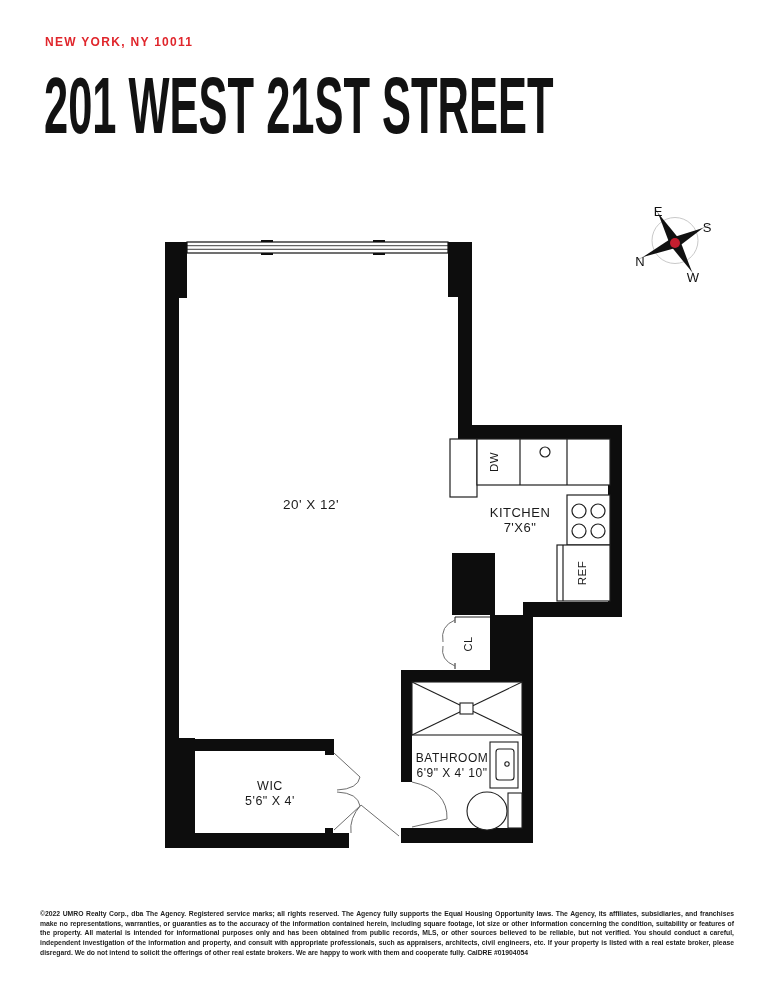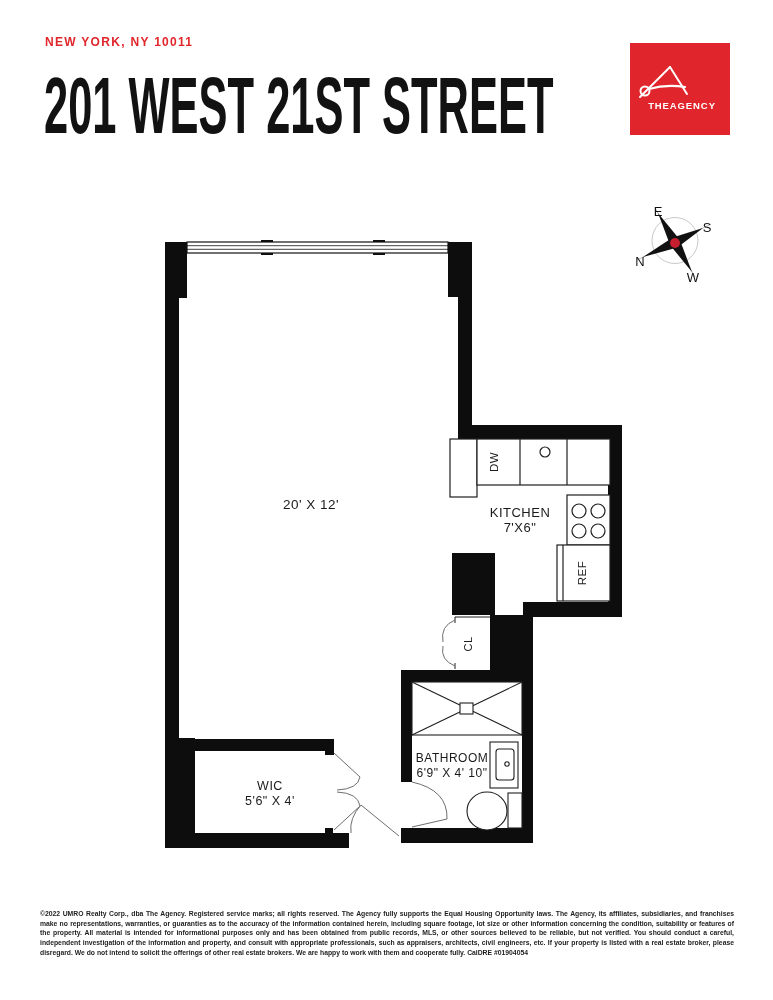--- a/index.html
+++ b/index.html
@@ -27,32 +27,20 @@
   text.rm{fill:#1a1a1a;letter-spacing:0.5px;}
 </style>
 </head>
 <body>
 
 <div id="page">
 
   <div class="location">NEW YORK, NY 10011</div>
   <div class="title">201 WEST 21ST STREET</div>
 
-  <div class="logo">
-    <svg width="100" height="92" viewBox="0 0 100 92">
-      <rect x="0" y="0" width="100" height="92" fill="#e0262c"></rect>
-      <g stroke="#ffffff" stroke-width="2" fill="none" stroke-linecap="round">
-        <path d="M40,24 L10,54"></path>
-        <path d="M40,24 L57,51"></path>
-        <circle cx="15" cy="48" r="4.5"></circle>
-        <path d="M19,46 Q36,41 55,44"></path>
-      </g>
-      <text x="52" y="66" text-anchor="middle" fill="#ffffff" font-size="9.5" font-weight="bold" letter-spacing="0.9">THEAGENCY</text>
-    </svg>
-  </div>
 
   <svg class="compass" width="120" height="110" viewBox="615 185 120 110">
     <circle cx="675" cy="240.5" r="23" fill="none" stroke="#c9c9c9" stroke-width="1"></circle>
     <line x1="655" y1="208" x2="695" y2="277" stroke="#aaaaaa" stroke-width="0.8"></line>
     <line x1="709" y1="225" x2="637" y2="260" stroke="#aaaaaa" stroke-width="0.8"></line>
     <polygon points="658,213 679.8,239.8 692,272 670.2,245.3" fill="#111111"></polygon>
     <polygon points="703,228 672.6,237.6 643,257 677.4,247.5" fill="#111111"></polygon>
     <circle cx="675" cy="243" r="5" fill="#c41e2f"></circle>
     <text x="658" y="216" text-anchor="middle" font-size="13" fill="#111">E</text>
     <text x="707" y="232" text-anchor="middle" font-size="13" fill="#111">S</text>

